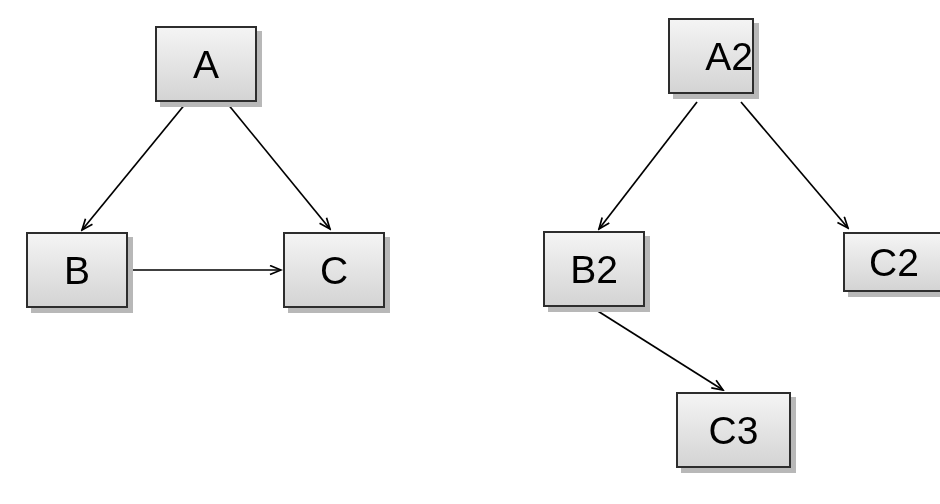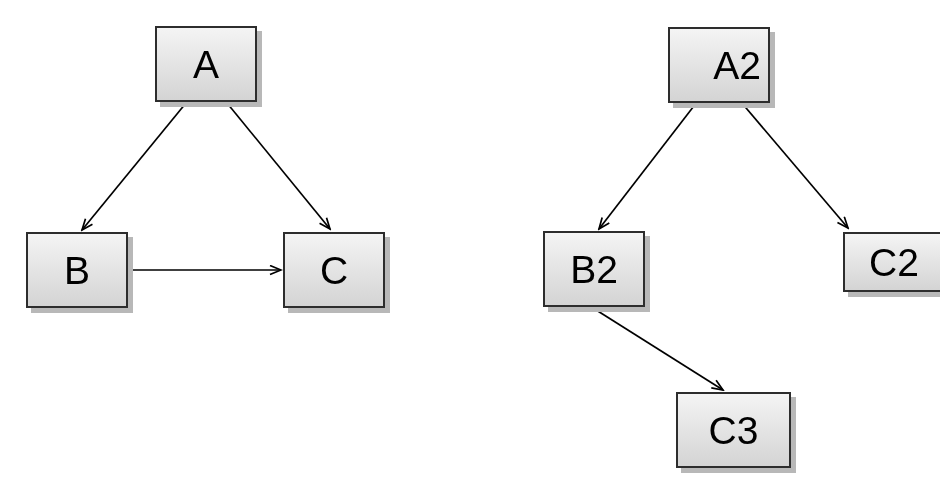--- a/index.html
+++ b/index.html
@@ -84,21 +84,21 @@
           <span class="node-label">A</span>
         </div>
         <div class="node" style="left: 26px; top: 232px; width: 102px; height: 76px;">
           <span class="node-label">B</span>
         </div>
         <div class="node" style="left: 283px; top: 232px; width: 102px; height: 76px;">
           <span class="node-label">C</span>
         </div>
       </div>
       <div>
-        <div class="node" style="left: 668px; top: 27px; width: 102px; height: 76px; padding-left: 36px;">
+        <div class="node" style="left: 668px; top: 18px; width: 86px; height: 76px; padding-left: 36px;">
           <span class="node-label">A2</span>
         </div>
         <div class="node" style="left: 543px; top: 231px; width: 102px; height: 76px; text-align: right;">
           <span class="node-label">B2</span>
         </div>
         <div class="node" style="left: 843px; top: 232px; width: 102px; height: 60px;">
           <span class="node-label">C2</span>
         </div>
         <div class="node" style="left: 676px; top: 392px; width: 115px; height: 76px;">
           <span class="node-label">C3</span>

